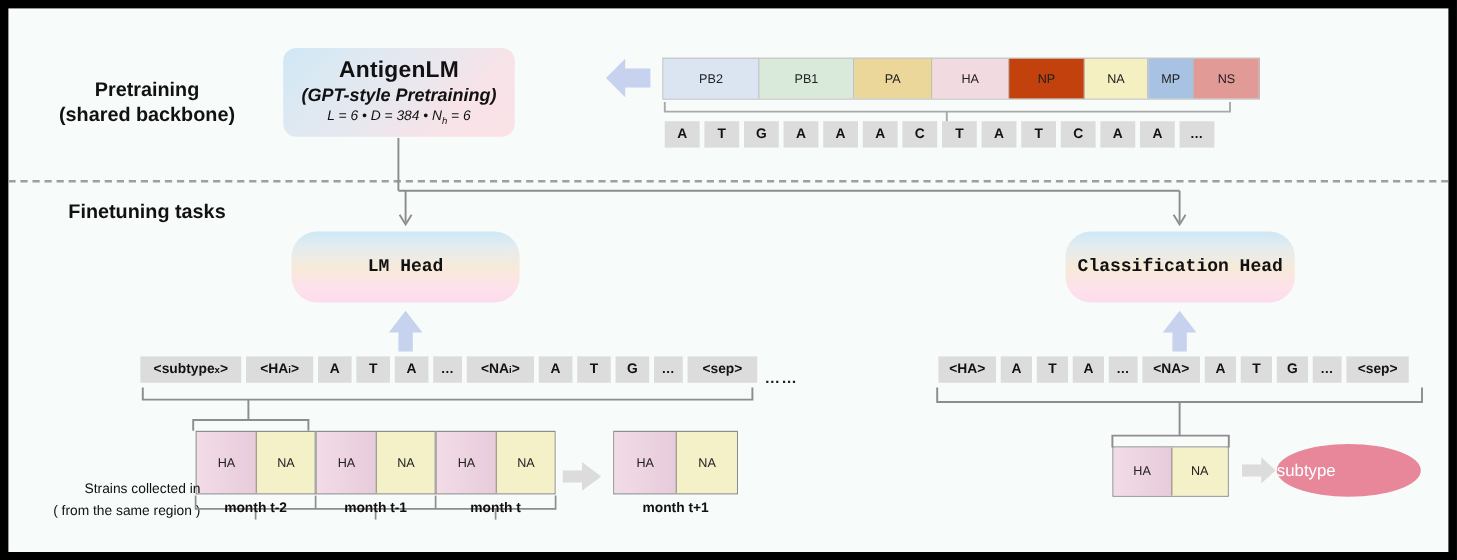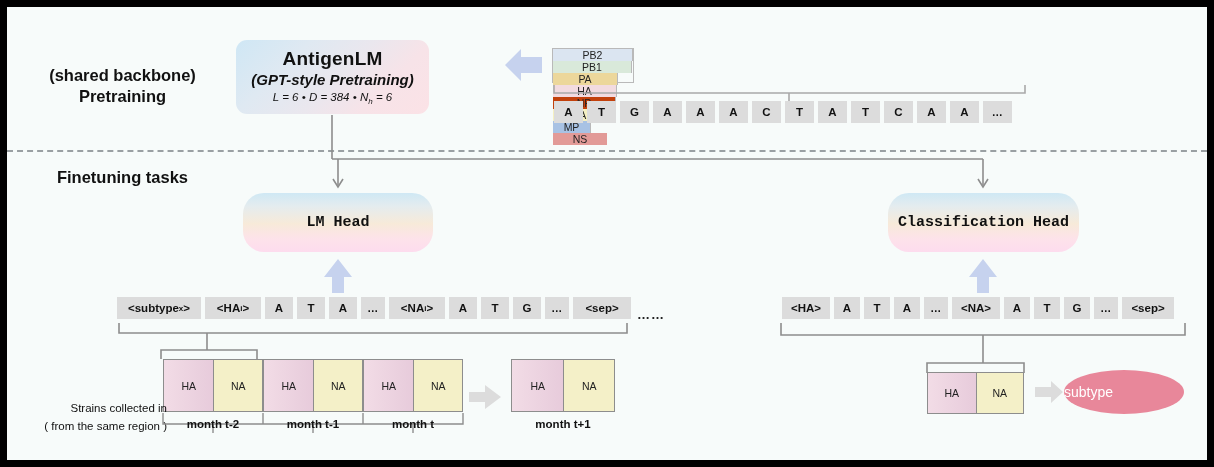--- a/index.html
+++ b/index.html
@@ -22,21 +22,21 @@
   #backbone .t3{font-size:11.5px;font-style:italic;color:#111;margin-top:3px;}
   #backbone .t3 sub{font-size:8px;}
 
   
   .head-box{position:absolute;border-radius:21px;display:flex;align-items:center;justify-content:center;
             background:linear-gradient(180deg,#cfe8f4 0%,#e4ecef 22%,#f7ead9 52%,#fde2ea 78%,#fddcee 100%);font-family:Liberation Mono, monospace;}
   .head-box span{font-size:15px;font-weight:bold;color:#111;}
 
   
   #genebar{position:absolute;left:545px;top:41px;height:35px;display:flex;
-           border:1px solid #b9b9b9;box-sizing:border-box;flex-direction:column;}
+           border:1px solid #b9b9b9;box-sizing:border-box;}
   #genebar .seg{display:flex;align-items:center;justify-content:center;font-size:10.5px;color:#222;
                 border-right:1px solid #b9b9b9;box-sizing:border-box;}
   #genebar .seg:last-child{border-right:none;}
 
   
   .tokrow{position:absolute;display:flex;}
   .tok{background:#dcdcdc;display:flex;align-items:center;justify-content:center;
        font-size:11.5px;font-weight:bold;color:#111;height:22px;margin-right:4px;}
   .tok.dots{font-size:11px;letter-spacing:.5px;}
   .tok sub{font-size:8px;font-weight:bold;}
@@ -64,22 +64,22 @@
   svg{position:absolute;left:0;top:0;overflow:visible;}
 </style>
 </head>
 <body>
 
 <div id="frame">
 
   <div class="divider"></div>
 
   <div class="abs sec-label" style="left:13px;top:58px;width:205px;">
+    <div>Pretraining</div>
     <div>(shared backbone)</div>
-    <div>Pretraining</div>
   </div>
   <div class="abs sec-label" style="left:13px;top:160px;width:205px;">Finetuning tasks</div>
 
   <div id="backbone">
     <div class="t1">AntigenLM</div>
     <div class="t2">(GPT-style Pretraining)</div>
     <div class="t3"><span>L = 6 • D = 384 • N</span><sub>h</sub><span> = 6</span></div>
   </div>
 
   <div id="genebar">

